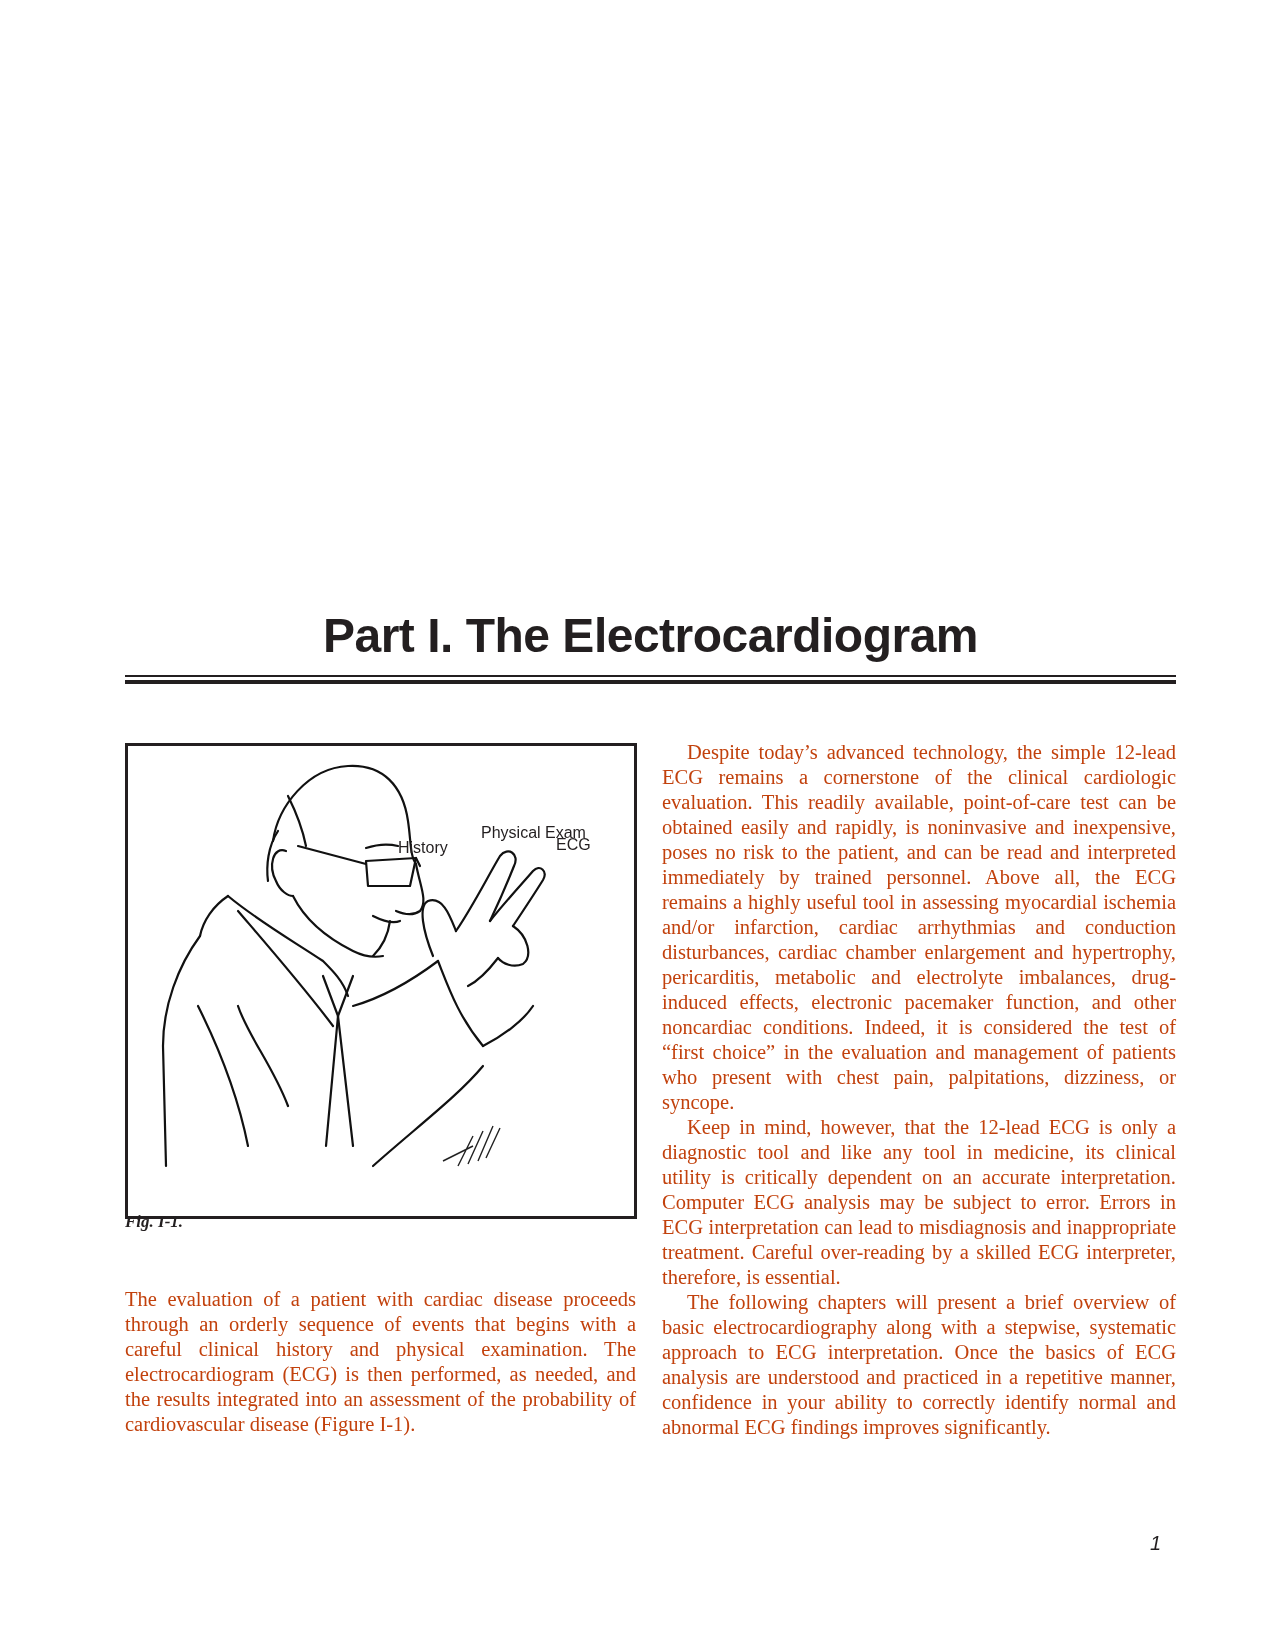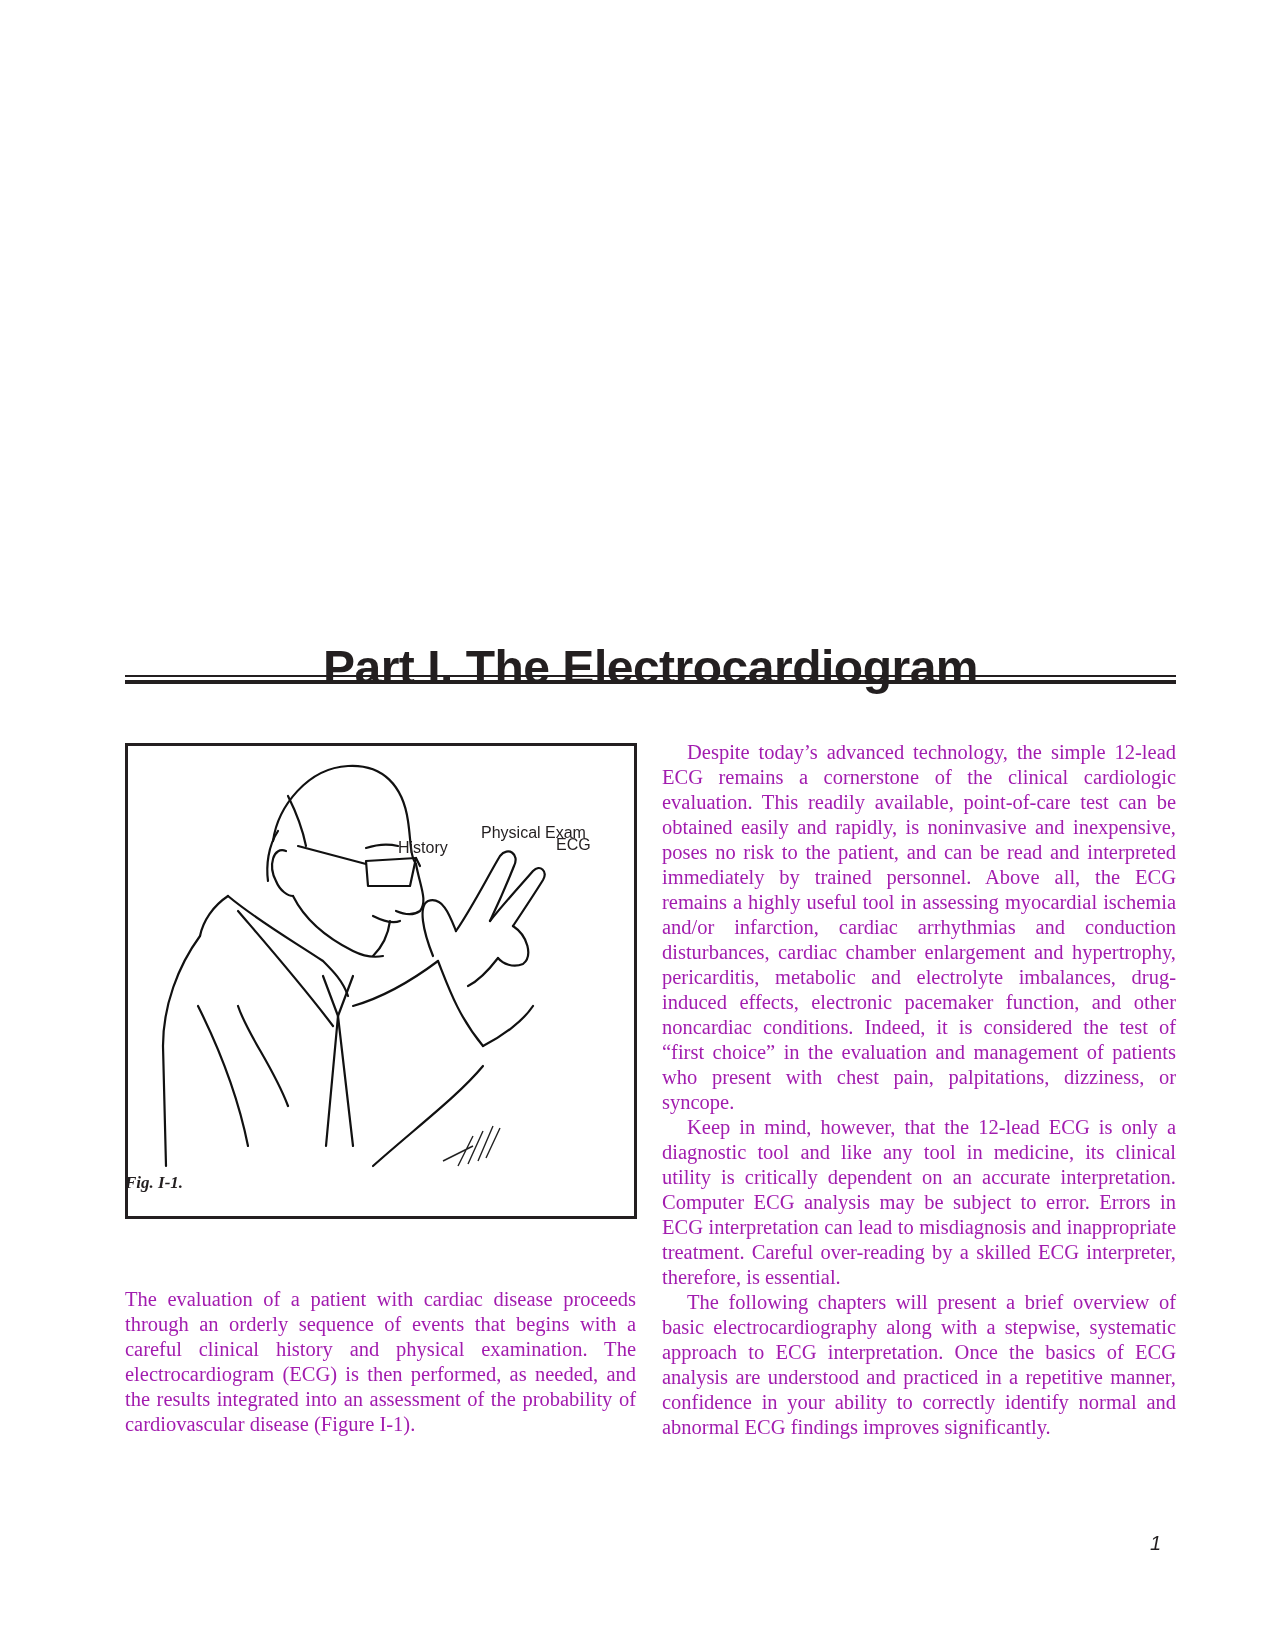--- a/index.html
+++ b/index.html
@@ -1,39 +1,39 @@
 <!DOCTYPE html>
 <html><head>
 <meta charset="utf-8">
 <style>
   html, body { margin:0; padding:0; background:#ffffff; }
   body { width:1276px; height:1651px; position:relative; overflow:hidden; color:#231f20; }
   .title {
-    position:absolute; left:125px; width:1051px; top:640px;
+    position:absolute; left:125px; width:1051px; top:608px;
     text-align:center; font-family:"Liberation Sans", sans-serif; font-weight:bold;
     font-size:48px; letter-spacing:-0.5px; line-height:56px; color:#231f20;
   }
   .rule-thin { position:absolute; left:125px; width:1051px; top:675px; height:2px; background:#231f20; }
   .rule-thick { position:absolute; left:125px; width:1051px; top:680px; height:4px; background:#231f20; }
 
   .figure-box {
     position:absolute; left:125px; top:743px; width:506px; height:470px;
     border:3px solid #231f20; background:#fff;
   }
   .figure-box svg { position:absolute; left:0; top:0; width:506px; height:470px; }
   .fig-label { font-family:"Liberation Sans", sans-serif; font-size:16px; fill:#231f20; }
 
   .caption {
-    position:absolute; left:125px; top:1173px; font-family:"Liberation Serif", serif;
+    position:absolute; left:125px; top:1212px; font-family:"Liberation Serif", serif;
     font-style:italic; font-weight:bold; font-size:17px; color:#231f20;
   }
 
   .col {
     position:absolute; font-family:"Liberation Serif", serif; font-size:20.5px;
-    line-height:25px; text-align:justify; color:#a21caf; hyphens:none;
+    line-height:25px; text-align:justify; color:#c2410c; hyphens:none;
   }
   .col p { margin:0; }
   .col-left { left:125px; top:1287px; width:511px; }
   .col-right { left:662px; top:740px; width:514px; }
   .col-right p { text-indent:25px; }
   .bold { font-weight:normal; }
 
   .page-num {
     position:absolute; left:1150px; top:1532px; font-family:"Liberation Sans", sans-serif;
     font-style:italic; font-size:20px; color:#231f20;

